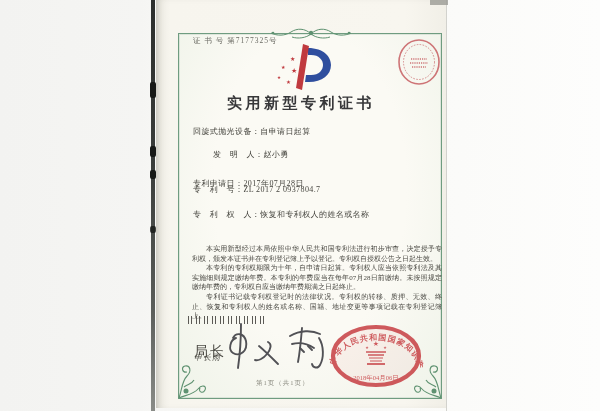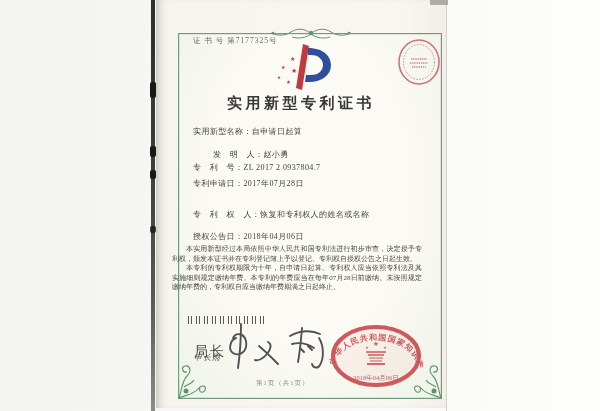--- a/index.html
+++ b/index.html
@@ -30,22 +30,22 @@
   .ornament{position:absolute;color:#5f9271;}
   .orn-top{left:86px;top:-7px;}
   .orn-bl{left:-1px;bottom:-1px;}
   .orn-br{right:-1px;bottom:-1px;}
   
   .certno{position:absolute;left:37px;top:36px;font-size:7.5px;letter-spacing:1px;color:#6b6b64;}
   .logo{position:absolute;left:116px;top:42px;}
   .title{position:absolute;left:0;top:94px;width:290px;margin:0;text-align:center;
     font-size:15px;font-weight:bold;letter-spacing:3.5px;color:#38383a;}
   .field{position:absolute;left:37px;font-size:8px;color:#45443e;letter-spacing:.4px;white-space:nowrap;}
-  .f0{top:126px;} .f1{top:149px;margin-left:20px;} .f2{top:162px;text-align:right;} .f3{top:178px;} .f4{top:209px;} .f5{top:231px;}
-  .bodytext{position:absolute;left:16px;top:245px;width:250px;font-size:7px;line-height:9.6px;
+  .f0{top:126px;} .f1{top:149px;margin-left:20px;} .f2{top:184px;text-align:right;} .f3{top:178px;} .f4{top:209px;} .f5{top:231px;}
+  .bodytext{position:absolute;left:36px;top:245px;width:250px;font-size:7px;line-height:9.6px;
     color:#4a4943;text-align:justify;}
   .bodytext p{margin:0;text-indent:2em;}
   .barcode{position:absolute;left:32px;top:316px;width:80px;height:7.5px;opacity:.85;
     background:repeating-linear-gradient(90deg,#403e3a 0 1.5px,transparent 1.5px 2.8px,#403e3a 2.8px 3.6px,transparent 3.6px 5.6px,#403e3a 5.6px 6.2px,transparent 6.2px 8px);}
   .issuer-title{position:absolute;left:38px;top:343px;font-size:14px;color:#4c4b45;letter-spacing:2px;}
   .issuer-name{position:absolute;left:38px;top:352px;font-size:8px;color:#4c4b45;letter-spacing:1px;font-style:italic;}
   .signature{position:absolute;left:66px;top:318px;}
   .seal{position:absolute;left:148px;top:306px;}
   .stamp{position:absolute;left:240px;top:36px;filter:blur(.3px);}
   .pagefooter{position:absolute;left:100px;top:379px;font-size:6.5px;letter-spacing:1px;color:#8b8b80;}
@@ -109,41 +109,39 @@
         <text x="9" y="27" font-size="5">★</text>
         <text x="19" y="31" font-size="7">★</text>
         <text x="5" y="37" font-size="4.5">★</text>
         <text x="14" y="42" font-size="5.5">★</text>
       </g>
     </svg>
 
     <h1 class="title">实用新型专利证书</h1>
 
     <div class="field f0">
-      <span>实用新型名称：</span><span>自申请日起算</span>
+      <span>回旋式抛光设备：</span><span>自申请日起算</span>
     </div>
     <div class="field f1">
       <span>发　明　人：</span><span>赵小勇</span>
     </div>
     <div class="field f2">
       <span>专　利　号：</span><span>ZL 2017 2 0937804.7</span>
     </div>
     <div class="field f3">
       <span>专利申请日：</span><span>2017年07月28日</span>
     </div>
     <div class="field f4">
       <span>专　利　权　人：</span><span>恢复和专利权人的姓名或名称</span>
     </div>
-    <div class="field f5">
-      <span>授权公告日：</span><span>2018年04月06日</span>
-    </div>
 
     <div class="bodytext">
       <p>本实用新型经过本局依照中华人民共和国专利法进行初步审查，决定授予专利权，颁发本证书并在专利登记簿上予以登记。专利权自授权公告之日起生效。</p>
       <p>本专利的专利权期限为十年，自申请日起算。专利权人应当依照专利法及其实施细则规定缴纳年费。本专利的年费应当在每年07月28日前缴纳。未按照规定缴纳年费的，专利权自应当缴纳年费期满之日起终止。</p>
+      <p>专利证书记载专利权登记时的法律状况。专利权的转移、质押、无效、终止、恢复和专利权人的姓名或名称、国籍、地址变更等事项记载在专利登记簿上。</p>
     </div>
 
     <div class="barcode"></div>
 
     <div class="issuer-title">局长</div>
     <div class="issuer-name">申长雨</div>
 
     <svg class="signature" width="112" height="58" viewBox="0 0 112 58">
       <g fill="none" stroke="#3a3a40" stroke-width="1.9" stroke-linecap="round" opacity=".88">
         <path d="M14,20 C8,22 6,32 11,35 C18,39 26,33 24,23 C22,15 14,14 11,20"></path>

